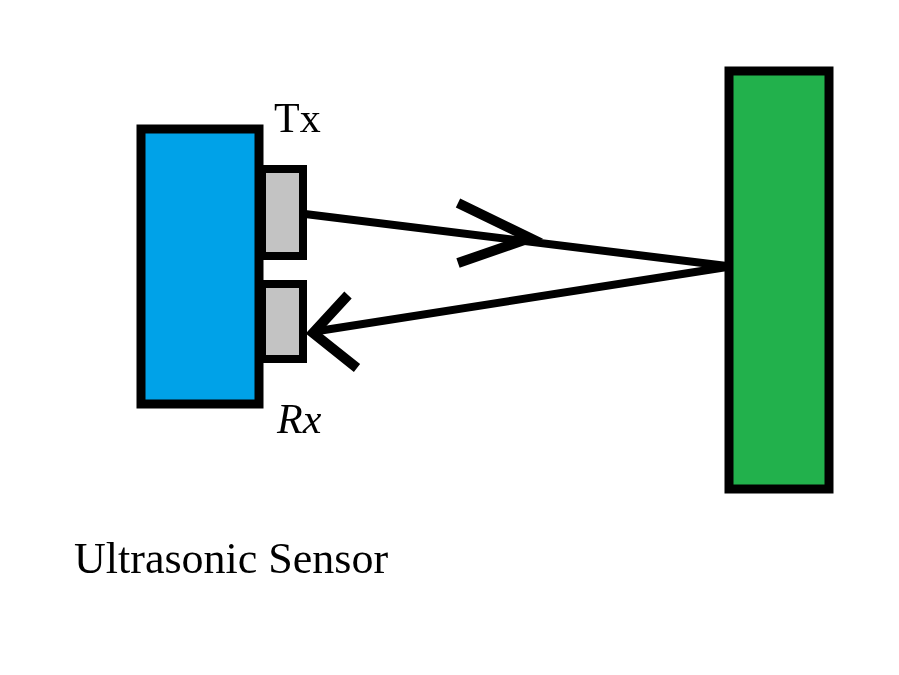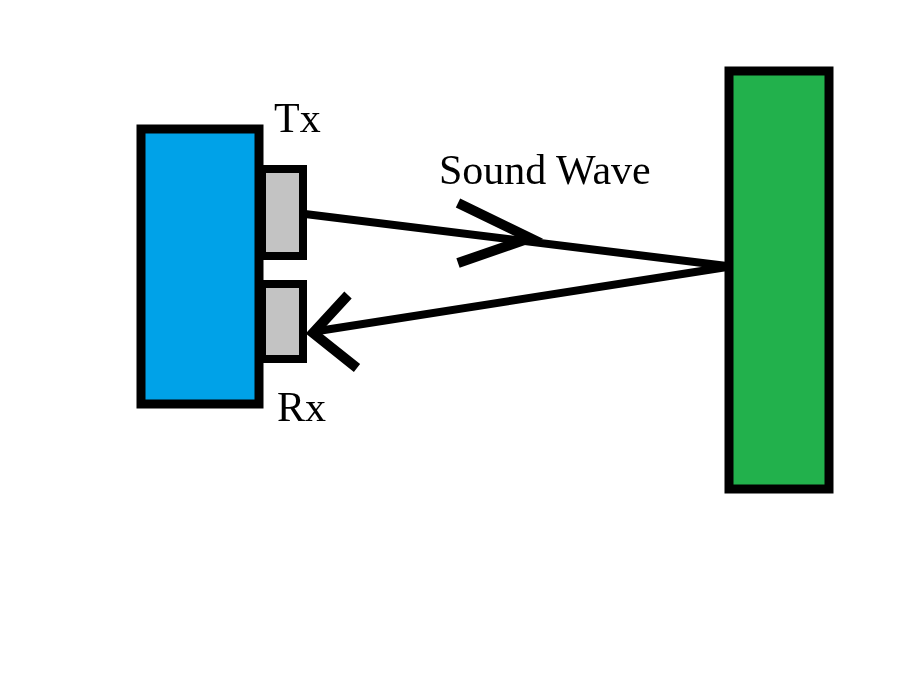--- a/index.html
+++ b/index.html
@@ -25,21 +25,21 @@
   .label {
     position: absolute;
     color: #000000;
     font-size: 42px;
     line-height: 1;
     white-space: nowrap;
     user-select: none;
   }
   .label-tx            { left: 274px; top: 97px;  }
   .label-sound-wave    { left: 439px; top: 149px; }
-  .label-rx            { left: 277px; top: 386px; }
+  .label-rx            { left: 277px; top: 398px; font-style: italic; }
   .label-sensor        { left: 74px;  top: 537px; font-size: 44px; }
   .label-object        { left: 728px; top: 541px; }
 </style>
 </head>
 <body>
 
 <div class="scene">
 
   <svg viewBox="0 0 899 675" aria-hidden="true">
 
@@ -55,19 +55,19 @@
 
     <polyline points="458,203 530,238 458,263" fill="none" stroke-width="10" stroke="#000000"></polyline>
 
     <line x1="727" y1="267" x2="318" y2="331" stroke-width="8" stroke="#000000"></line>
 
     <polyline points="348,295 313,333 357,368" fill="none" stroke-width="10" stroke="#000000"></polyline>
   </svg>
 
   <div class="label label-tx">Tx</div>
 
-  <div class="label label-sound-wave">Sound Wave</div>
 
   <div class="label label-rx">Rx</div>
 
+  <div class="label label-sensor">Ultrasonic Sensor</div>
 
 
 </div>
 
 </body></html>

